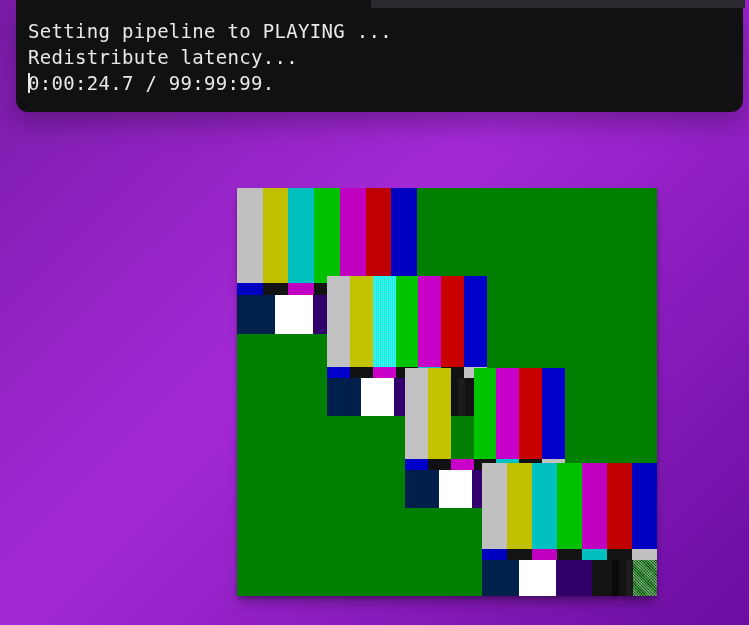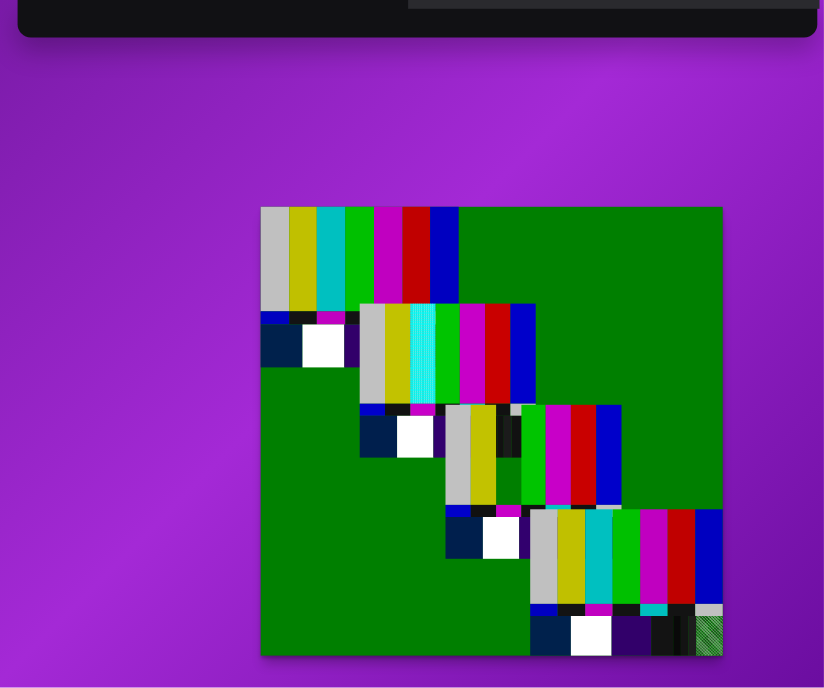--- a/index.html
+++ b/index.html
@@ -55,20 +55,23 @@
         repeating-linear-gradient(0deg, rgba(0,255,255,.45) 0 1px, rgba(0,0,0,0) 1px 2px),
         repeating-linear-gradient(90deg, rgba(255,255,255,.25) 0 1px, rgba(0,0,0,0) 1px 2px);
       background-color:#2ae0d8;
     }
   </style>
 </head>
 <body>
 
 <div class="terminal">
   <div class="tab-shadow"></div>
+  <div class="line">Setting pipeline to PLAYING ...</div>
+  <div class="line">Redistribute latency...</div>
+  <div class="line"><span class="caret"></span><span>0:00:24.7 / 99:99:99.</span></div>
 </div>
 
 <div class="videowin">
 
   <div class="pattern p1">
       <div class="bars">
         <div style="background: rgb(192, 192, 192);"></div>
         <div style="background: rgb(192, 192, 0);"></div>
         <div style="background: rgb(0, 192, 192);"></div>
         <div style="background: rgb(0, 192, 0);"></div>

